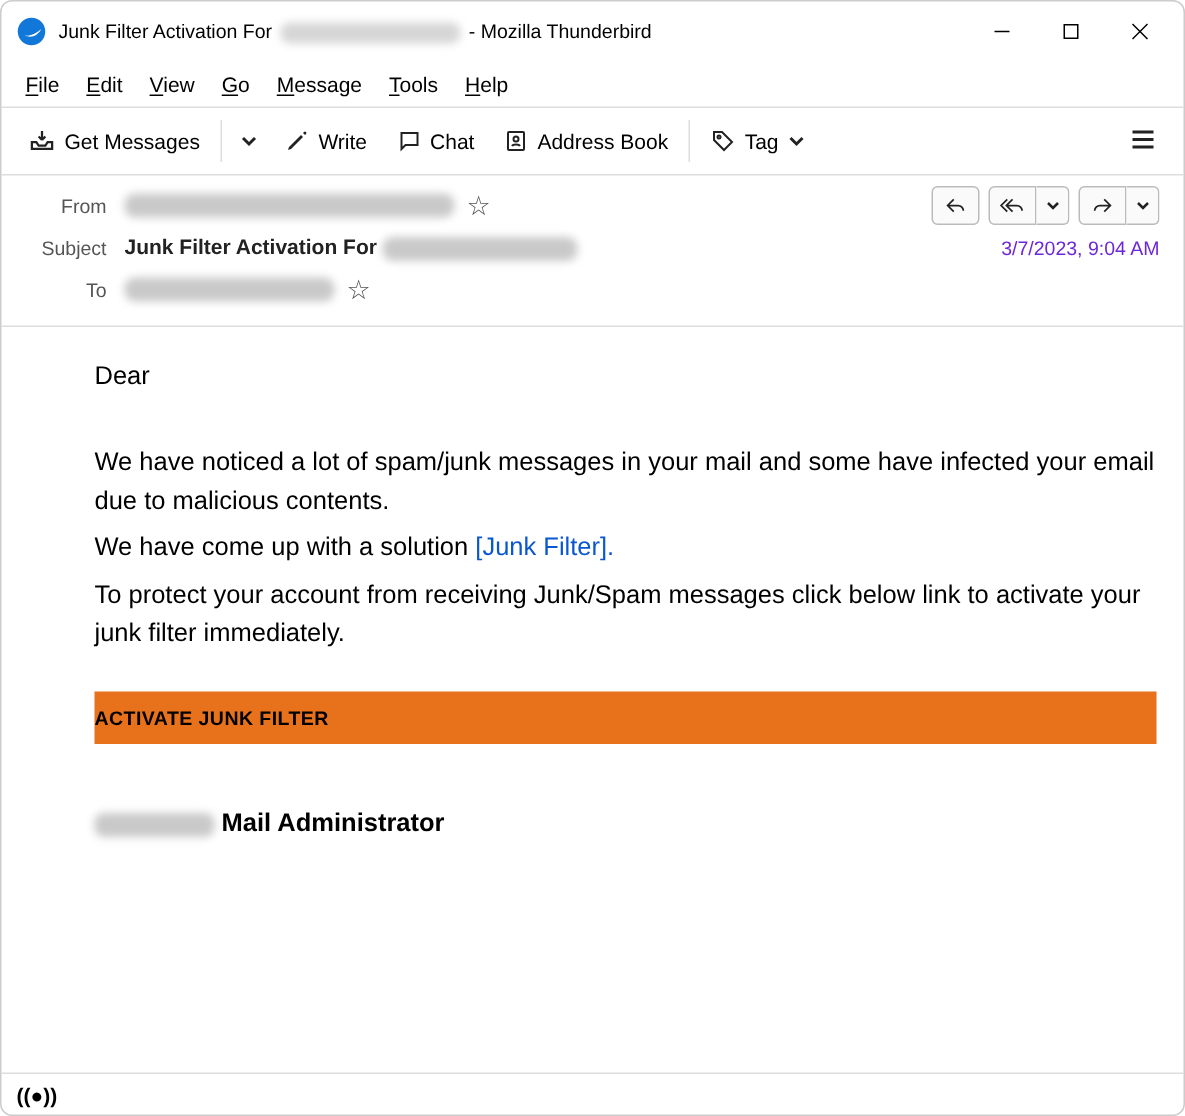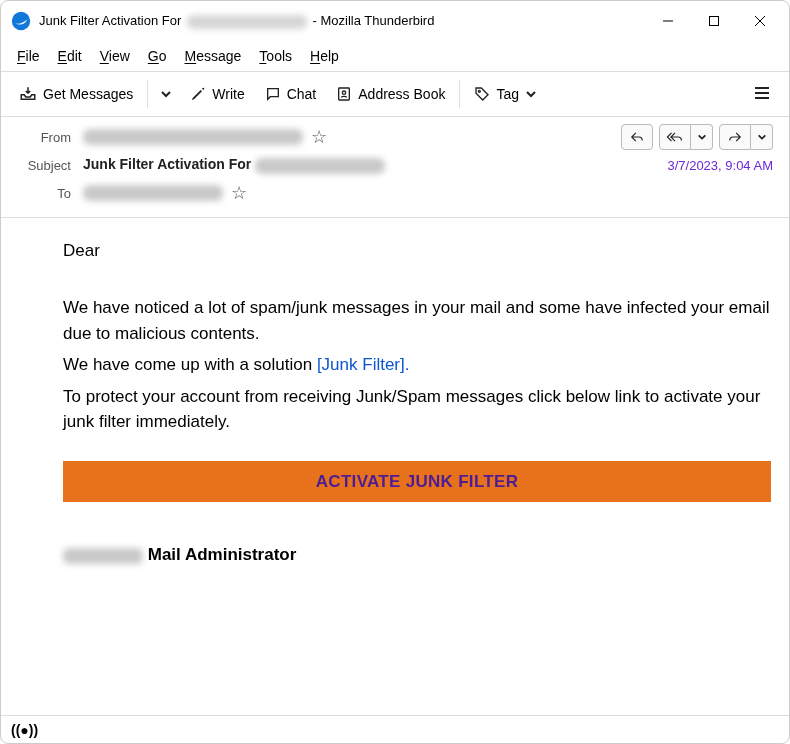--- a/index.html
+++ b/index.html
@@ -29,21 +29,21 @@
   .subject-text { font-weight: 700; color: #222; }
   .date-text { margin-left: auto; color: #6d28d9; font-size: 13px; }
   .action-btns { margin-left: auto; display: flex; gap: 6px; }
   .act-btn { border: 1px solid #bbb; border-radius: 4px; height: 26px; min-width: 32px; display:flex; align-items:center; justify-content:center; background:#fafafa; }
   .act-dd { border: 1px solid #bbb; border-left:none; border-radius: 0 4px 4px 0; height: 26px; width: 22px; display:flex; align-items:center; justify-content:center; background:#fafafa; }
   .act-group { display:flex; }
   .act-group .act-btn { border-radius: 4px 0 0 4px; }
   .body-area { flex: 1; padding: 20px 18px; font-size: 17px; color: #000; line-height: 1.5; overflow: hidden; position: relative; margin-left: 44px; }
   .body-area p { margin-bottom: 6px; }
   .body-link { color: #0b57d0; cursor: pointer; }
-  .cta { background: #e8711c; color: #4c1d95; font-weight: 700; text-align: center; padding: 8px 0; margin: 26px 0 40px 0; font-size: 17px; letter-spacing: 0.3px; }
+  .cta { background: #e8711c; color: #000000; font-weight: 700; padding: 8px 0; margin: 26px 0 40px 0; font-size: 13px; letter-spacing: 0.3px; }
   .sig-blur { display:inline-block; width:80px; height:16px; background:#c9c9c9; filter: blur(3px); border-radius:6px; vertical-align:middle; }
   .statusbar { height: 28px; border-top: 1px solid #ddd; display: flex; align-items: center; padding: 0 10px; }
 </style>
 </head>
 <body>
 
 <div class="window">
 
   <div class="titlebar">
     <svg class="app-icon" viewBox="0 0 24 24">

